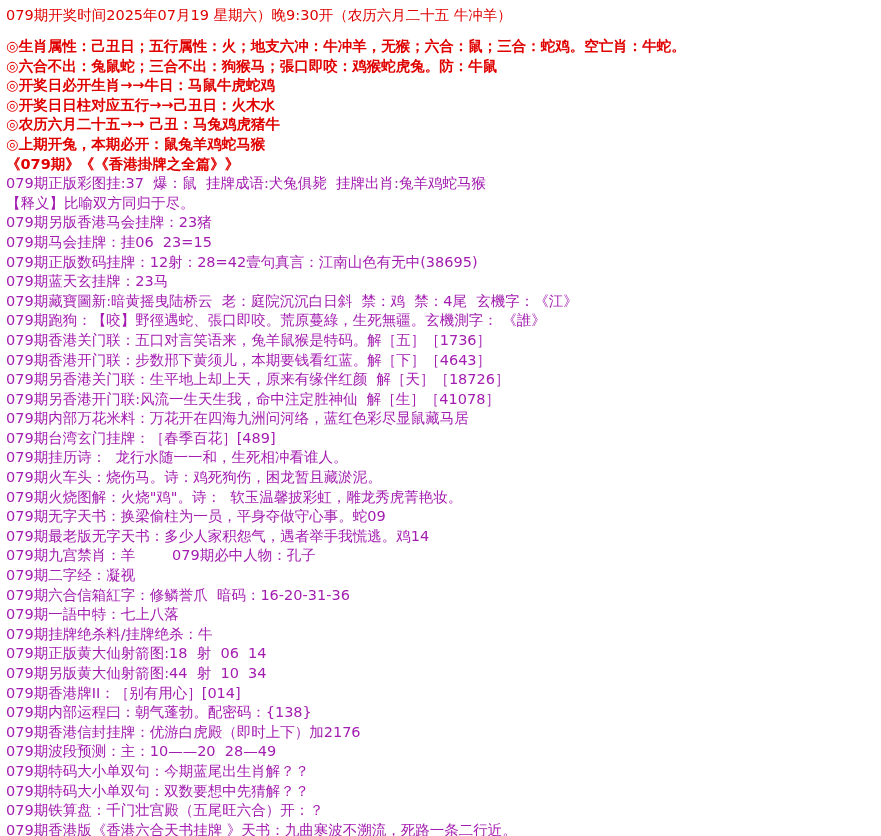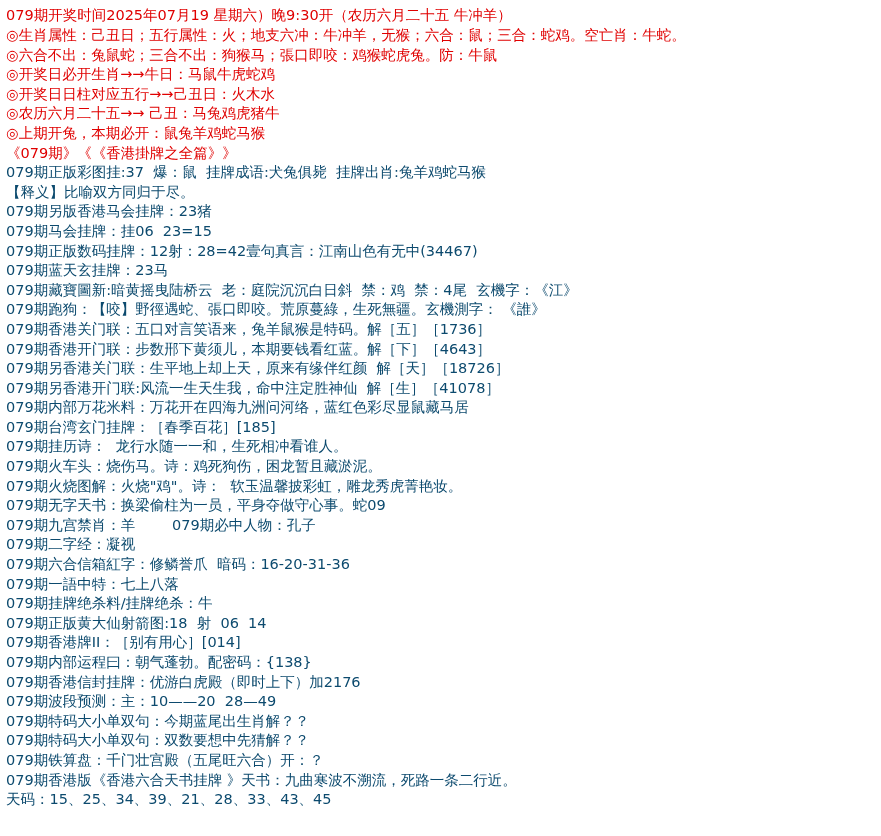--- a/index.html
+++ b/index.html
@@ -15,30 +15,31 @@
     color: #0000c8;
     overflow: hidden;
   }
   .page {
     padding: 5px 6px 0 6px;
     box-sizing: border-box;
   }
   .line {
     line-height: 19.6px;
     white-space: pre-wrap;
-    color: #0c4a6e;
+    color: #a21caf;
   }
   .red {
     color: #e00000;
+    font-weight: bold;
   }
   .hdr {
     color: #e00000;
     font-weight: normal;
     line-height: 20px;
-    margin-bottom: 1px;
+    margin-bottom: 12px;
   }
 </style>
 </head>
 <body>
 
 <div class="page">
 
   <div class="hdr">079期开奖时间2025年07月19  星期六）晚9:30开（农历六月二十五  牛冲羊）</div>
 
   <div class="line red">◎生肖属性：己丑日；五行属性：火；地支六冲：牛冲羊，无猴；六合：鼠；三合：蛇鸡。空亡肖：牛蛇。</div>
@@ -47,40 +48,42 @@
   <div class="line red">◎开奖日日柱对应五行→→己丑日：火木水</div>
   <div class="line red">◎农历六月二十五→→ 己丑：马兔鸡虎猪牛</div>
   <div class="line red">◎上期开兔，本期必开：鼠兔羊鸡蛇马猴</div>
 
   <div class="line red">《079期》《《香港掛牌之全篇》》</div>
 
   <div class="line">079期正版彩图挂:37  爆：鼠  挂牌成语:犬兔俱毙  挂牌出肖:兔羊鸡蛇马猴</div>
   <div class="line">【释义】比喻双方同归于尽。</div>
   <div class="line">079期另版香港马会挂牌：23猪</div>
   <div class="line">079期马会挂牌：挂06  23=15</div>
-  <div class="line">079期正版数码挂牌：12射：28=42壹句真言：江南山色有无中(34467)</div>
+  <div class="line">079期正版数码挂牌：12射：28=42壹句真言：江南山色有无中(38695)</div>
   <div class="line">079期蓝天玄挂牌：23马</div>
   <div class="line">079期藏寶圖新:暗黄摇曳陆桥云  老：庭院沉沉白日斜  禁：鸡  禁：4尾  玄機字：《江》</div>
   <div class="line">079期跑狗：【咬】野徑遇蛇、張口即咬。荒原蔓綠，生死無疆。玄機測字： 《誰》</div>
   <div class="line">079期香港关门联：五口对言笑语来，兔羊鼠猴是特码。解［五］［1736］</div>
   <div class="line">079期香港开门联：步数郉下黄须儿，本期要钱看红蓝。解［下］［4643］</div>
   <div class="line">079期另香港关门联：生平地上却上天，原来有缘伴红颜  解［天］［18726］</div>
   <div class="line">079期另香港开门联:风流一生天生我，命中注定胜神仙  解［生］［41078］</div>
   <div class="line">079期内部万花米料：万花开在四海九洲问河络，蓝红色彩尽显鼠藏马居</div>
-  <div class="line">079期台湾玄门挂牌：［春季百花］[185]</div>
+  <div class="line">079期台湾玄门挂牌：［春季百花］[489]</div>
   <div class="line">079期挂历诗：  龙行水随一一和，生死相冲看谁人。</div>
   <div class="line">079期火车头：烧伤马。诗：鸡死狗伤，困龙暂且藏淤泥。</div>
   <div class="line">079期火烧图解：火烧"鸡"。诗：  软玉温馨披彩虹，雕龙秀虎菁艳妆。</div>
   <div class="line">079期无字天书：换梁偷柱为一员，平身夺做守心事。蛇09</div>
+  <div class="line">079期最老版无字天书：多少人家积怨气，遇者举手我慌逃。鸡14</div>
   <div class="line">079期九宫禁肖：羊        079期必中人物：孔子</div>
   <div class="line">079期二字经：凝视</div>
   <div class="line">079期六合信箱紅字：修鳞誉爪  暗码：16-20-31-36</div>
   <div class="line">079期一語中特：七上八落</div>
   <div class="line">079期挂牌绝杀料/挂牌绝杀：牛</div>
   <div class="line">079期正版黄大仙射箭图:18  射  06  14</div>
+  <div class="line">079期另版黄大仙射箭图:44  射  10  34</div>
   <div class="line">079期香港牌II：［别有用心］[014]</div>
   <div class="line">079期内部运程曰：朝气蓬勃。配密码：{138}</div>
   <div class="line">079期香港信封挂牌：优游白虎殿（即时上下）加2176</div>
   <div class="line">079期波段预测：主：10——20  28—49</div>
   <div class="line">079期特码大小单双句：今期蓝尾出生肖解？？</div>
   <div class="line">079期特码大小单双句：双数要想中先猜解？？</div>
   <div class="line">079期铁算盘：千门壮宫殿（五尾旺六合）开：？</div>
   <div class="line">079期香港版《香港六合天书挂牌 》天书：九曲寒波不溯流，死路一条二行近。</div>
   <div class="line">天码：15、25、34、39、21、28、33、43、45</div>
 

